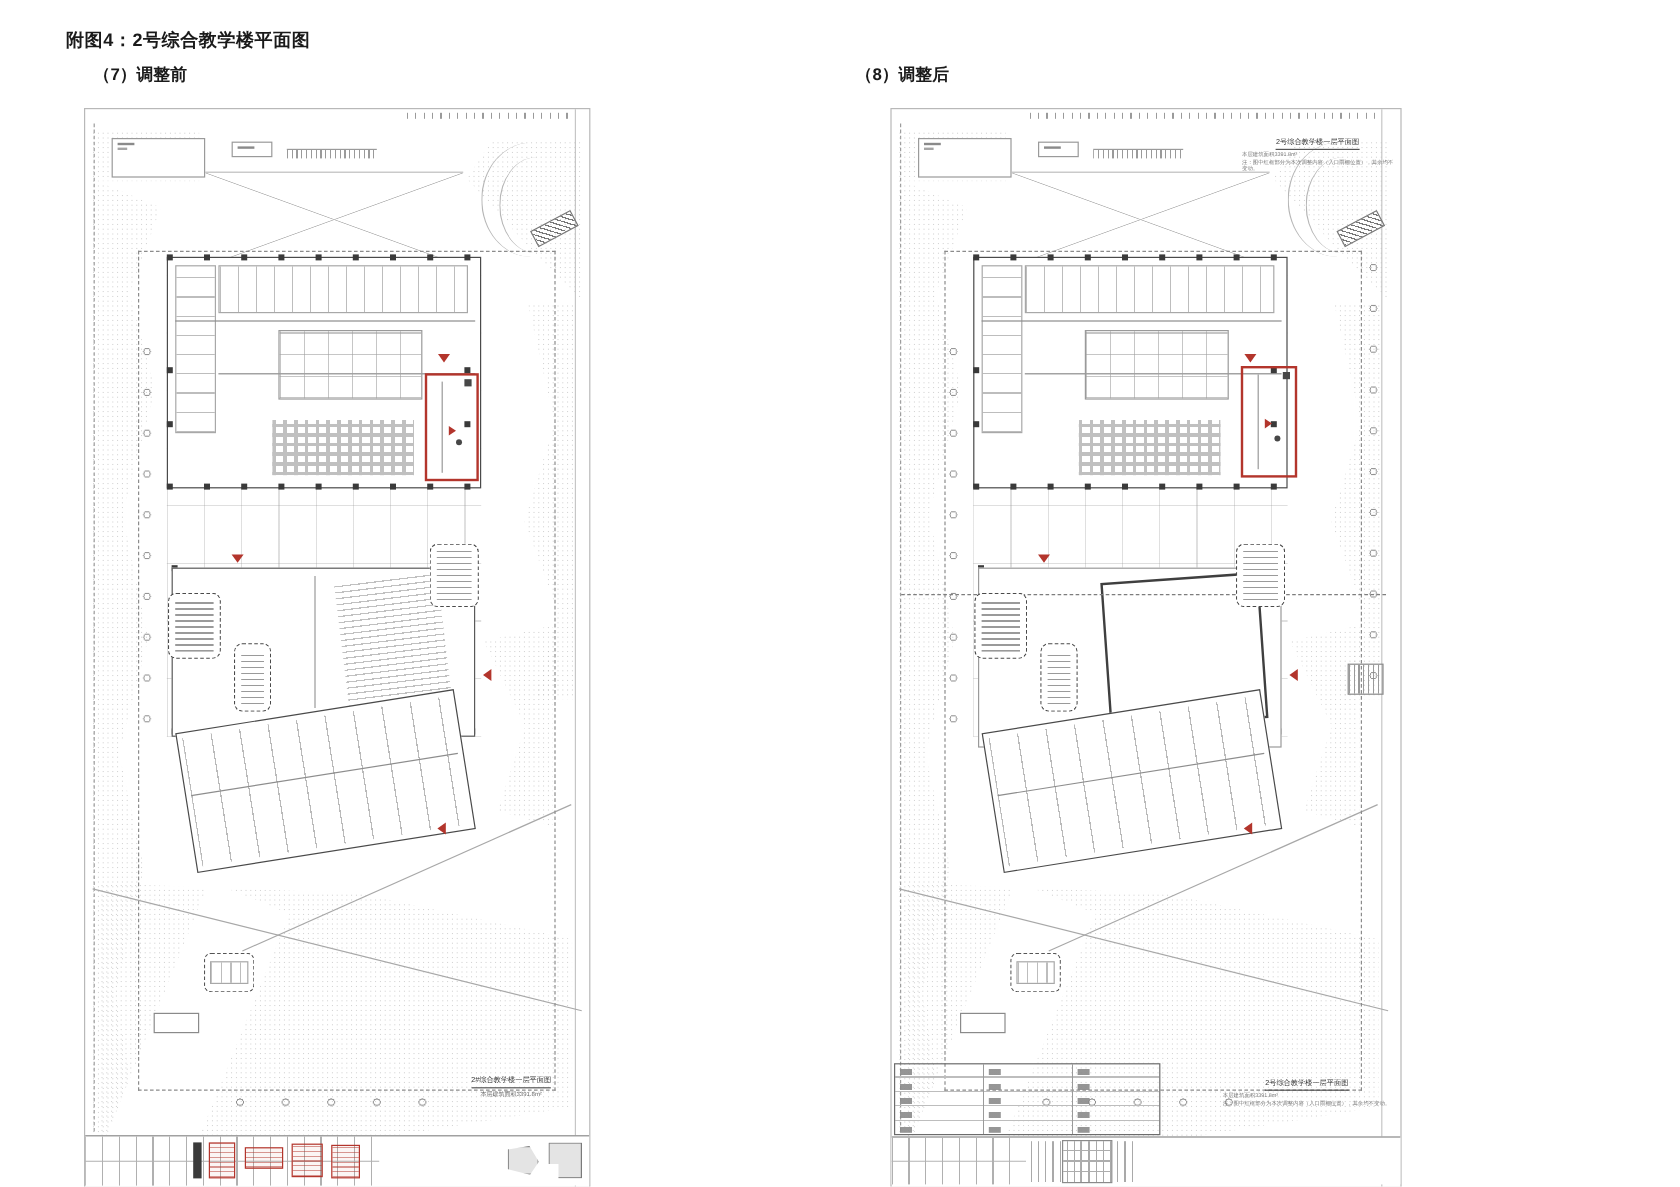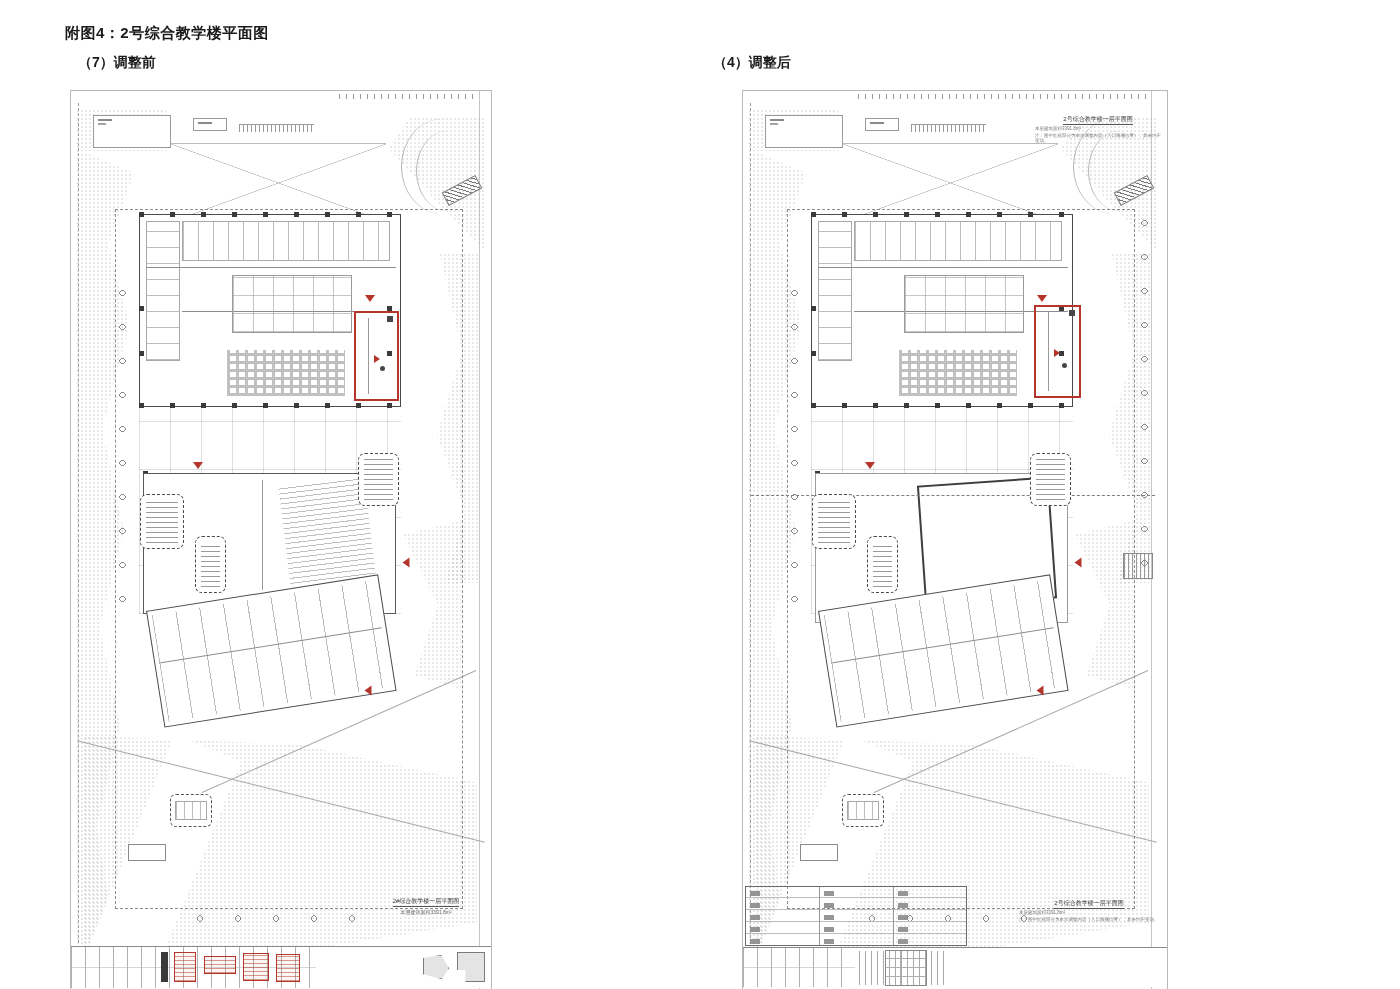--- a/index.html
+++ b/index.html
@@ -1,19 +1,19 @@
 <!DOCTYPE html>
 <html><head>
 <meta charset="utf-8">
 <style>
   html,body{margin:0;padding:0;background:#ffffff;}
   .page{position:relative;width:1400px;height:989px;background:#fff;overflow:hidden;
         font-family:"Liberation Sans","DejaVu Sans",sans-serif;color:#1a1a1a;}
 
-  .doc-title{position:absolute;left:65px;top:24px;font-size:15px;font-weight:bold;letter-spacing:.5px;}
+  .doc-title{position:absolute;left:55px;top:24px;font-size:15px;font-weight:bold;letter-spacing:.5px;}
   .panel-label{position:absolute;font-size:14px;font-weight:bold;}
   .label-before{left:78px;top:54px;}
   .label-after{left:713px;top:54px;}
 
   .sheet{position:absolute;top:90px;height:898px;background:#fff;border:1px solid #b8b8b8;}
   .sheet-a{left:70px;width:420px;}
   .sheet-b{left:742px;width:424px;}
   .sheet *{position:absolute;box-sizing:border-box;}
 
   .edge-line{left:408px;top:0;bottom:0;width:0;border-left:1px solid #c6c6c6;}
@@ -173,21 +173,21 @@
   .k1{left:352px;top:8px;width:26px;height:24px;clip-path:polygon(0 12%,70% 0,100% 55%,72% 100%,0 80%);}
   .k2{left:386px;top:5px;width:28px;height:30px;clip-path:polygon(0 0,100% 0,100% 100%,30% 100%,30% 60%,0 60%);}
 </style>
 </head>
 <body>
 
 <div class="page">
 
   <div class="doc-title">附图4：2号综合教学楼平面图</div>
   <div class="panel-label label-before">（7）调整前</div>
-  <div class="panel-label label-after">（4）调整后</div>
+  <div class="panel-label label-after">（8）调整后</div>
 
   <div class="sheet sheet-a">
     <div class="edge-line"></div>
     <div class="vdash"></div>
     <div class="tick-top"></div>
 
     <div class="st st-left"></div>
     <div class="st st-topleft"></div>
     <div class="st st-topright"></div>
     <div class="st st-right"></div>

